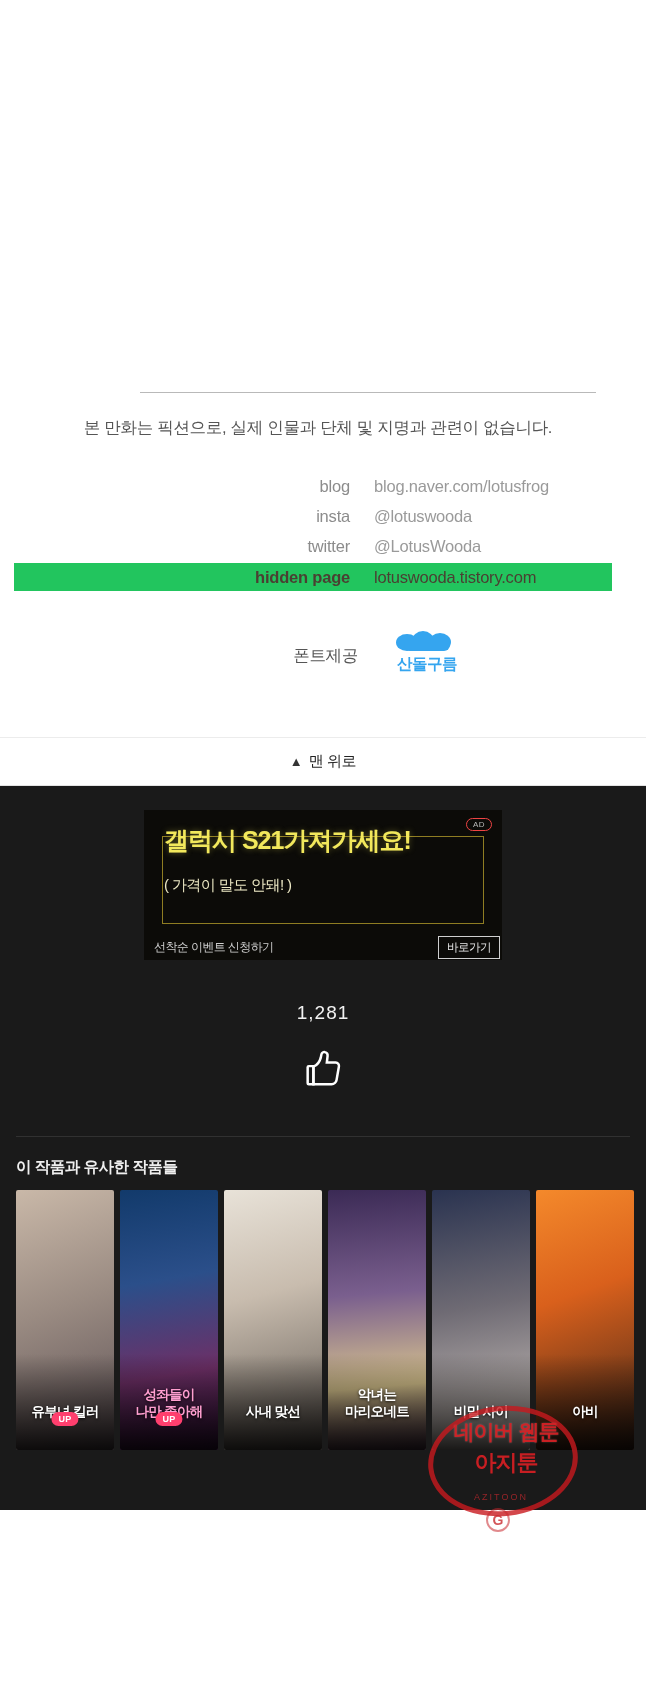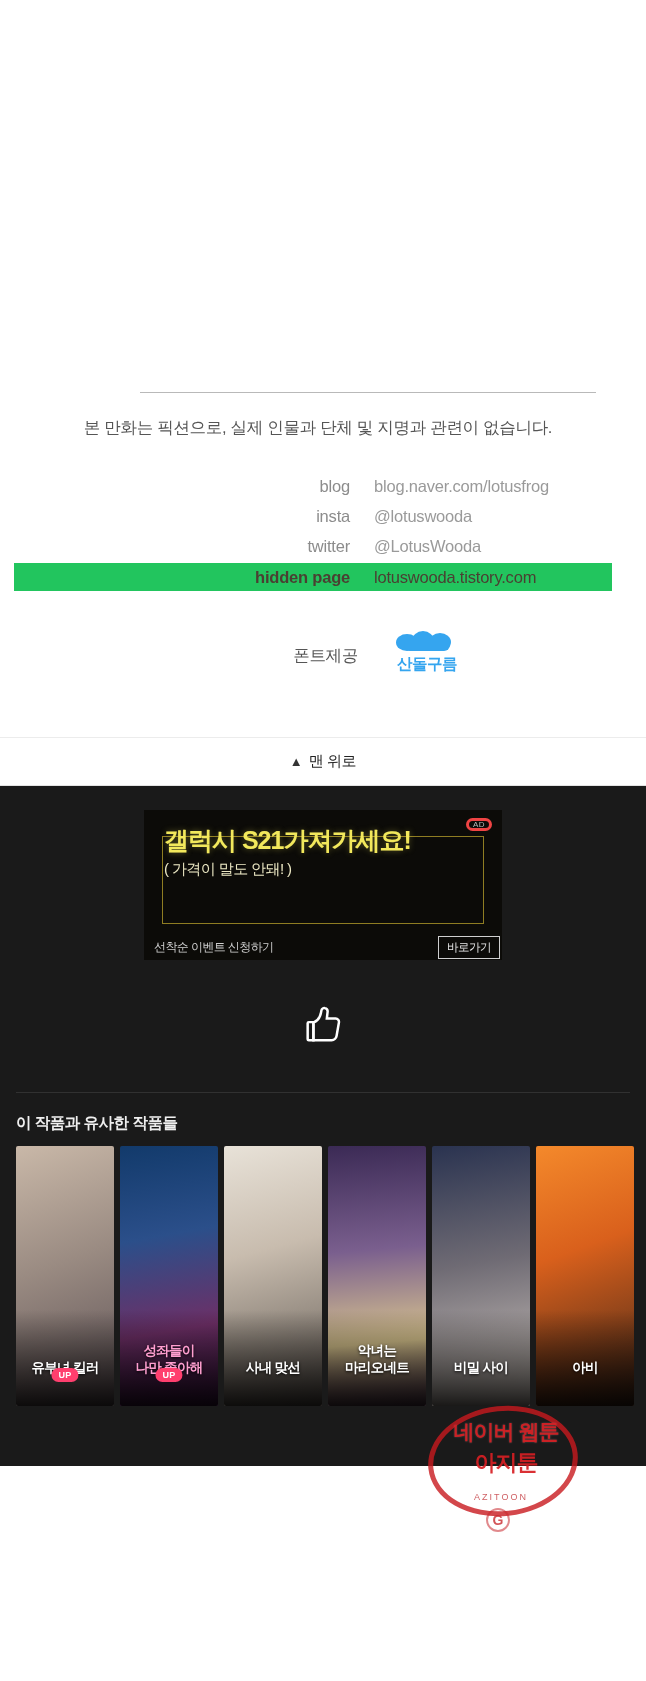--- a/index.html
+++ b/index.html
@@ -74,35 +74,35 @@
   .dark { background:#1a1a1a; width:646px; padding-top:24px; }
 
   
   .ad-wrap { display:flex; justify-content:center; }
   .ad-box {
     width:358px; height:150px; background:#0c0b08; position:relative;
     overflow:hidden;
   }
   .ad-badge {
     position:absolute; right:10px; top:8px; width:26px; height:13px;
-    border:3px solid #ef4444; border-radius:7px; color:#b9b9b9;
+    border:1px solid #ef4444; border-radius:7px; color:#b9b9b9;
     font-size:8px; display:flex; align-items:center; justify-content:center;
     letter-spacing:0.5px;
   }
   .ad-inner {
     position:absolute; left:18px; top:26px; width:322px; height:88px;
     border:1px solid #8f7d22;
   }
   .ad-title {
     position:absolute; left:20px; top:14px; font-size:25px; font-weight:bold;
     color:#f2e85c; letter-spacing:-1px; white-space:nowrap;
     text-shadow:0 0 6px rgba(242,232,92,.35);
   }
   .ad-sub {
-    position:absolute; left:20px; top:50px; font-size:15px; color:#ece8c4;
+    position:absolute; left:20px; top:66px; font-size:15px; color:#ece8c4;
     letter-spacing:-0.6px; white-space:nowrap;
   }
   .ad-foot {
     position:absolute; left:0; bottom:0; width:100%; height:26px;
     display:flex; align-items:center; justify-content:space-between;
     padding:0 2px 0 10px;
   }
   .ad-foot-text { font-size:12px; color:#cfcfcf; letter-spacing:-0.6px; }
   .ad-cta {
     border:1px solid #cfcfcf; color:#e8e8e8; font-size:11.5px;
@@ -233,20 +233,21 @@
       <div class="ad-title">갤럭시 S21가져가세요!</div>
       <div class="ad-sub">( 가격이 말도 안돼! )</div>
       <div class="ad-foot">
         <span class="ad-foot-text">선착순 이벤트 신청하기</span>
         <span class="ad-cta">바로가기</span>
       </div>
     </div>
   </div>
 
   <div class="like-wrap">
+    <div class="like-count">1,281</div>
     <div class="like-btn">
       <svg width="46" height="46" viewBox="0 0 24 24" fill="none" stroke="#ffffff" stroke-width="1.3">
         <path d="M7 10.5 V20 H4.6 A0.6 0.6 0 0 1 4 19.4 V11.1 A0.6 0.6 0 0 1 4.6 10.5 Z"></path>
         <path d="M7 10.8 C8.9 10 10.3 8.2 10.8 6.2 L11.2 4.3 C11.4 3.5 12.2 3 13 3.2
                  C13.9 3.4 14.5 4.3 14.4 5.2 L14 8.6 H18.6 C19.7 8.6 20.5 9.6 20.3 10.7
                  L19.1 17.6 C18.9 18.9 17.8 19.9 16.5 19.9 H7 Z"></path>
       </svg>
     </div>
   </div>
 

